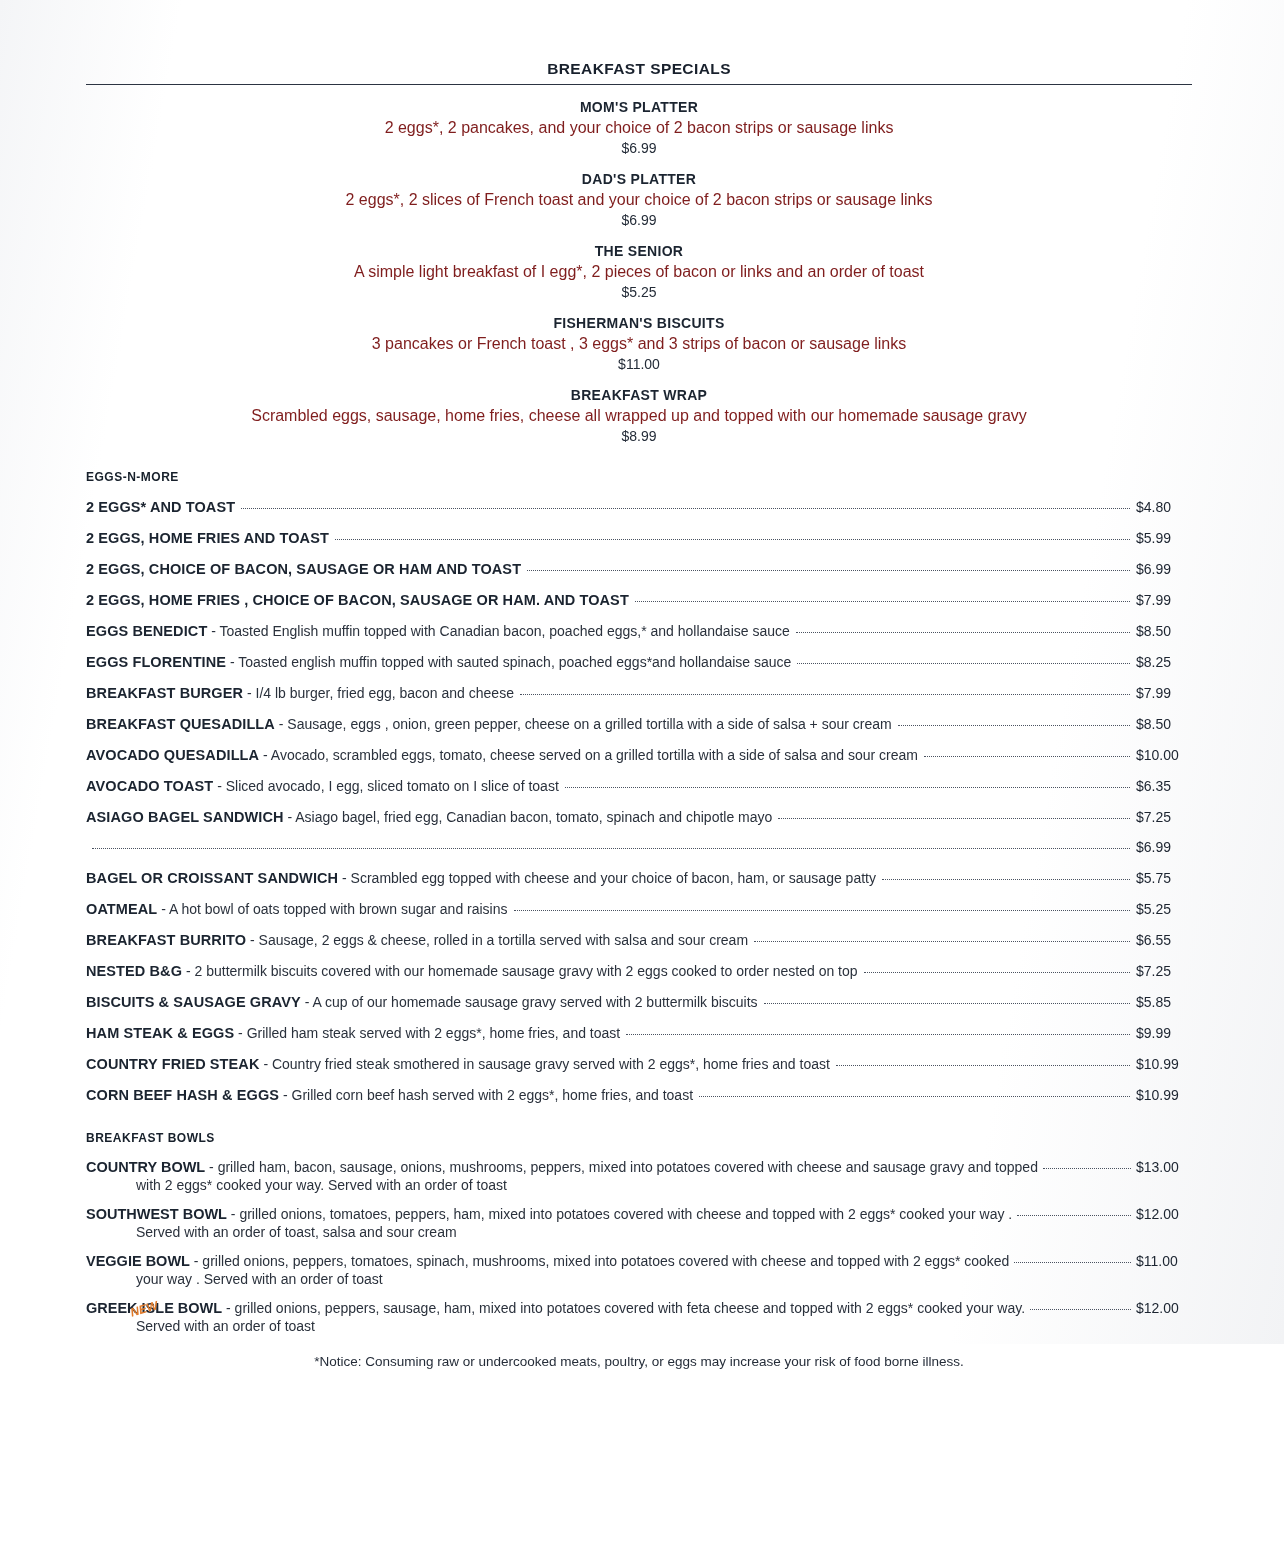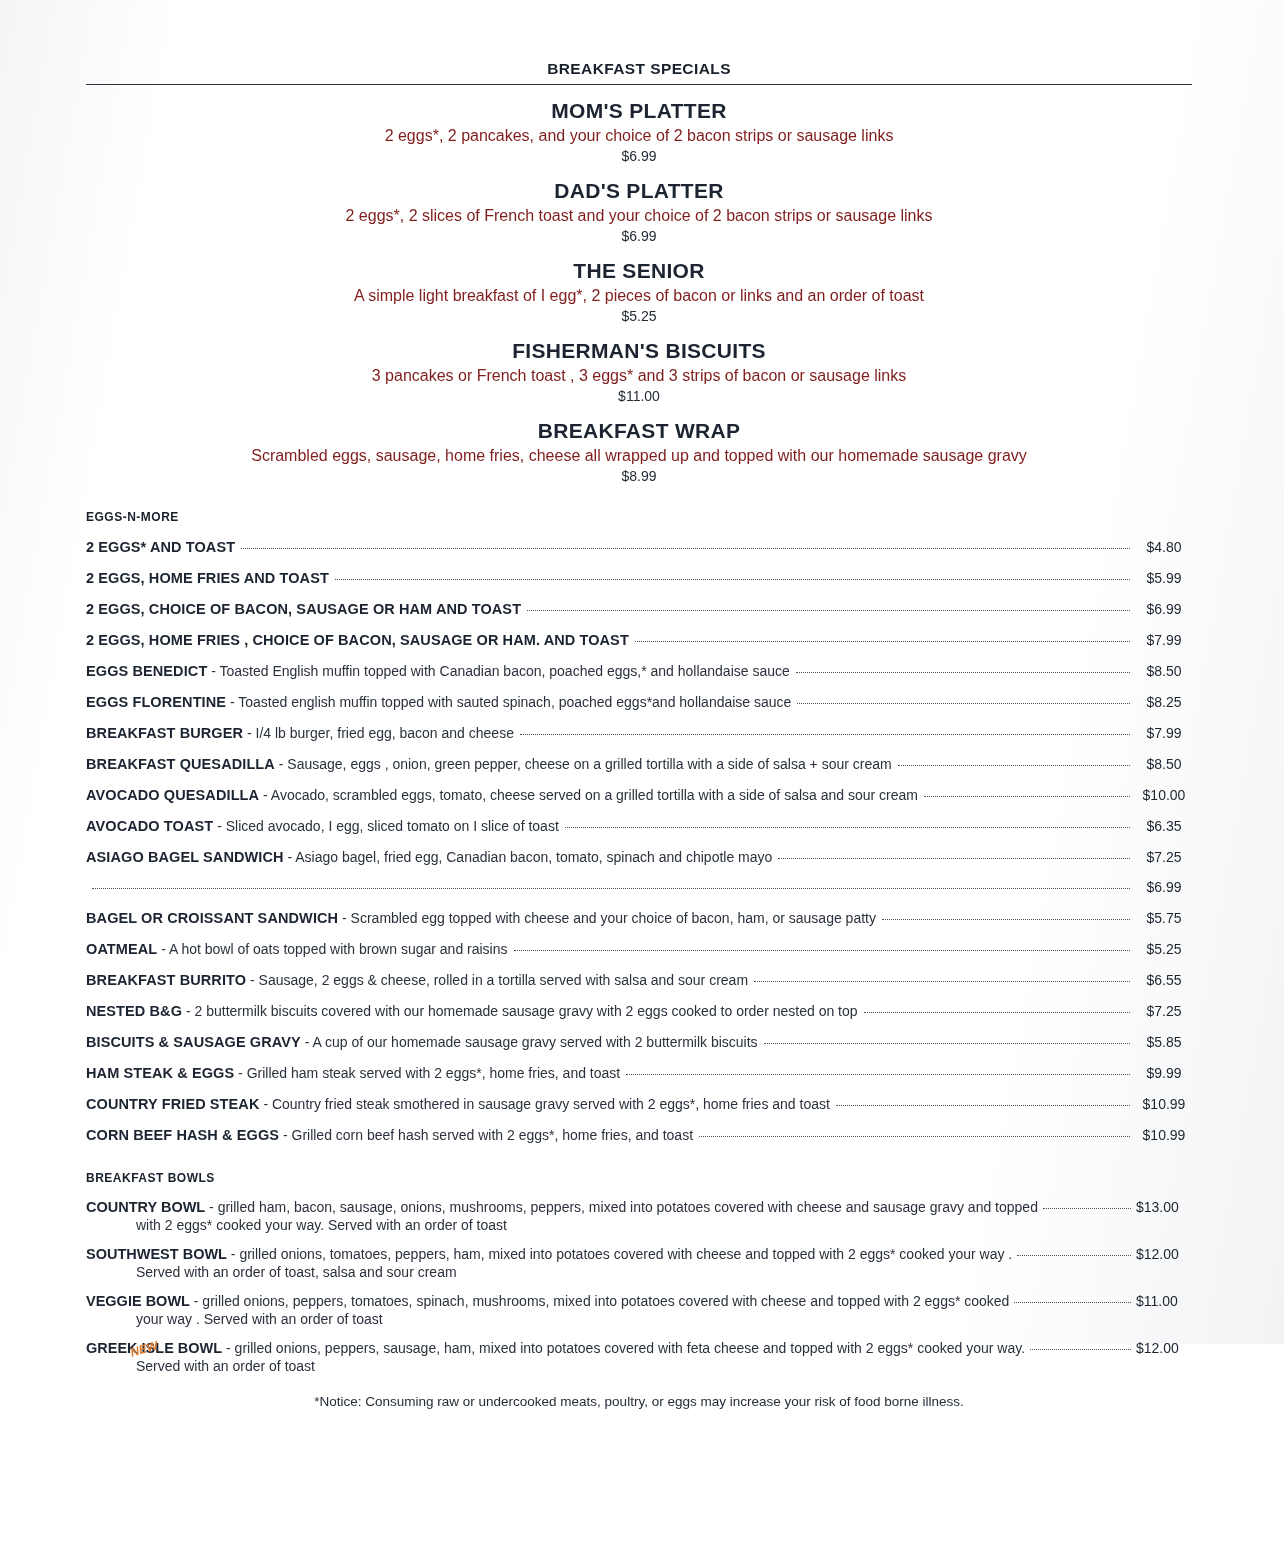--- a/index.html
+++ b/index.html
@@ -48,21 +48,21 @@
     border-top: 1.6px solid #2c3442;
     margin: 6px 0 14px 0;
   }
 
   .special {
     text-align: center;
     margin-bottom: 15px;
   }
   .special .name {
     font-weight: bold;
-    font-size: 21px;
+    font-size: 14px;
     letter-spacing: 0.3px;
     margin-bottom: 4px;
   }
   .special .desc {
     font-size: 16px;
     font-weight: 400;
     color: #7f1d1d;
     margin-bottom: 3px;
   }
   .special .price {
@@ -108,21 +108,21 @@
     border-bottom: 1.5px dotted #4a5260;
     transform: translateY(-3px);
     height: 1px;
   }
   .item .price {
     white-space: nowrap;
     font-size: 14px;
     font-weight: 400;
     color: #1c2430;
     min-width: 56px;
-    text-align: center;
+    text-align: left;
   }
 
   
   .bowl {
     margin-bottom: 13px;
     font-size: 14px;
   }
   .bowl .line1 {
     display: flex;
     align-items: baseline;

